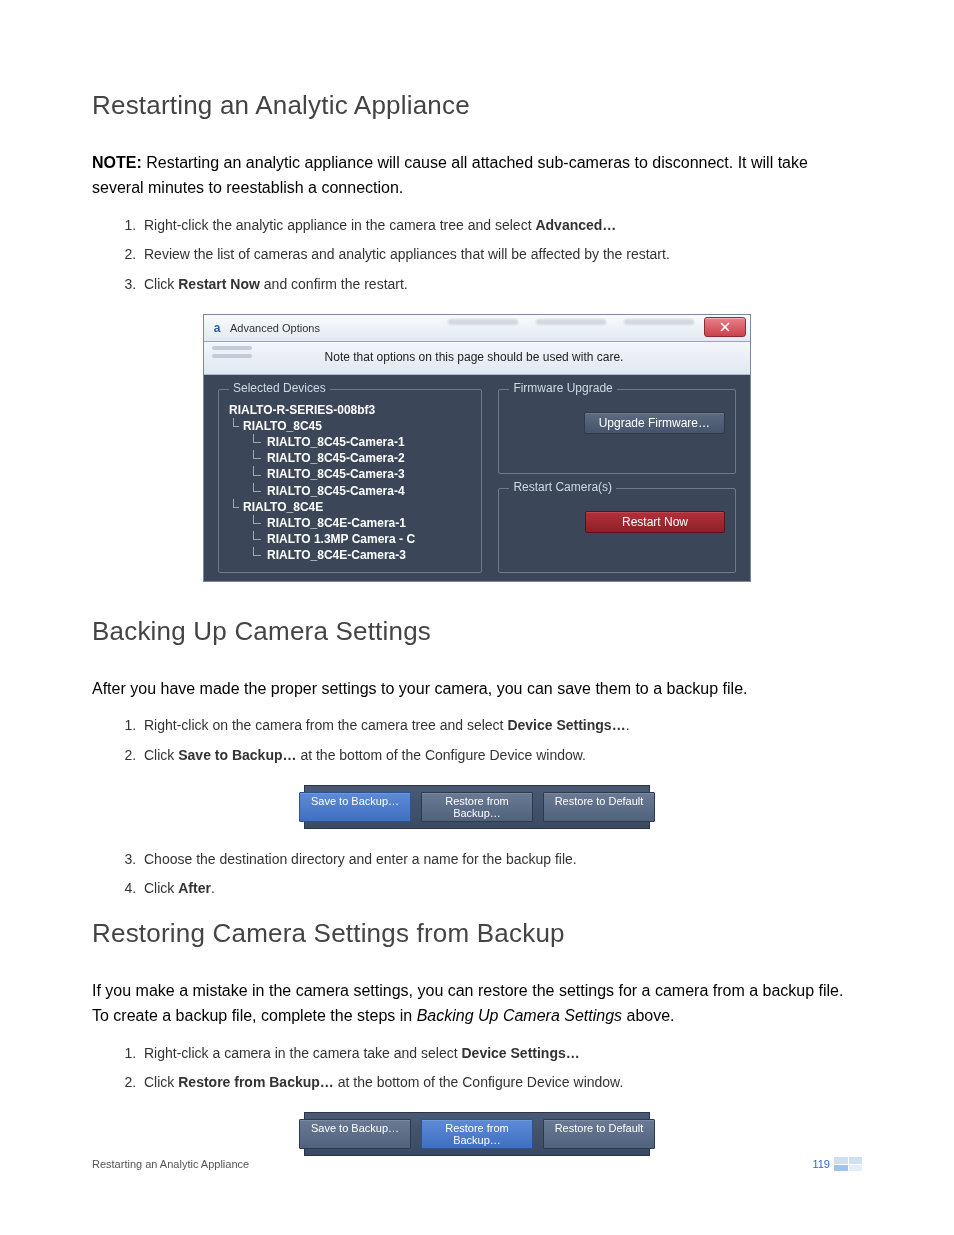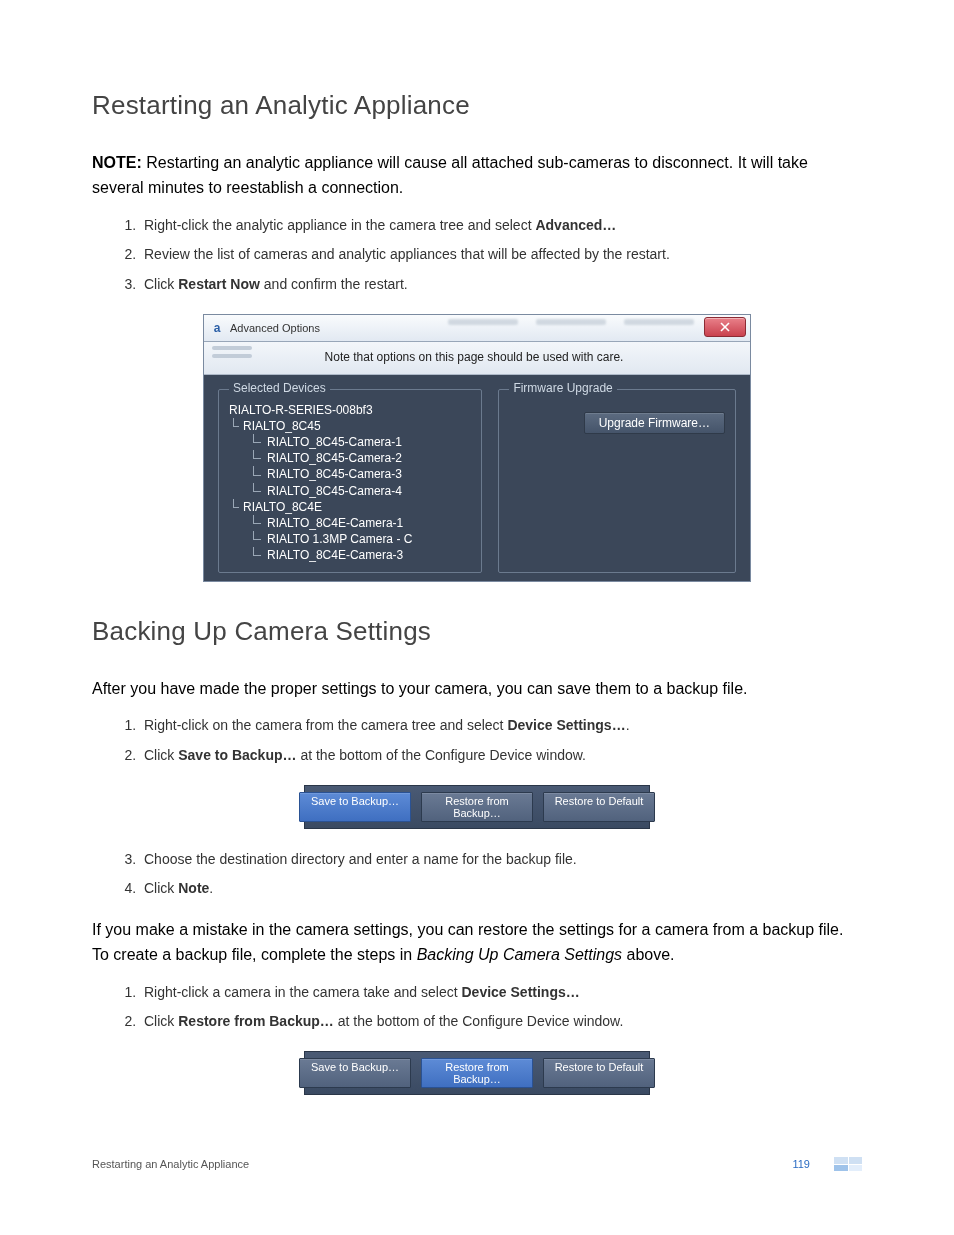--- a/index.html
+++ b/index.html
@@ -159,20 +159,21 @@
     background: #3b4759;
     padding: 0 4px;
     font-size: 12px;
     color: #cfd9e4;
   }
   .tree {
     font-family: "Segoe UI", Arial, sans-serif;
     font-size: 12px;
     color: #fff;
     line-height: 1.35;
+    font-weight: bold;
   }
   .tree .n0 { padding-left: 0; }
   .tree .n1 { padding-left: 14px; position: relative; }
   .tree .n2 { padding-left: 38px; position: relative; }
   .tree .n1::before {
     content: "";
     position: absolute;
     left: 4px;
     top: 0;
     bottom: 50%;
@@ -256,21 +257,21 @@
     position: absolute;
     bottom: 64px;
     left: 92px;
     right: 92px;
     display: flex;
     justify-content: space-between;
     align-items: center;
     font-size: 11px;
   }
   .footer-left { color: #555; }
-  .footer-right { color: #2a6bc2; display: flex; align-items: center; gap: 24px; }
+  .footer-right { color: #2a6bc2; display: flex; align-items: center; gap: 4px; }
   .footer-logo {
     width: 28px;
     height: 14px;
     display: grid;
     grid-template-columns: 1fr 1fr;
     grid-template-rows: 1fr 1fr;
     gap: 1px;
   }
   .footer-logo span { background: #cfe0f3; }
   .footer-logo span:nth-child(3) { background: #9fc3ea; }
@@ -330,20 +331,26 @@
           <div class="n2">RIALTO_8C4E-Camera-3</div>
         </div>
       </div>
       <div class="right-col">
         <div class="fieldset short">
           <span class="legend">Firmware Upgrade</span>
           <div class="btn-row">
             <span class="btn">Upgrade Firmware…</span>
           </div>
         </div>
+        <div class="fieldset short">
+          <span class="legend">Restart Camera(s)</span>
+          <div class="btn-row">
+            <span class="btn red">Restart Now</span>
+          </div>
+        </div>
       </div>
     </div>
   </div>
 
   <h2>Backing Up Camera Settings</h2>
   <p>After you have made the proper settings to your camera, you can save them to a backup file.</p>
   <ol>
     <li>
       <span>Right-click on the camera from the camera tree and select </span><b>Device Settings…</b><span>.</span>
     </li>
@@ -354,24 +361,25 @@
 
   <div class="bar">
     <span class="wbtn hi">Save to Backup…</span>
     <span class="wbtn">Restore from Backup…</span>
     <span class="wbtn">Restore to Default</span>
   </div>
 
   <ol start="3">
     <li>Choose the destination directory and enter a name for the backup file.</li>
     <li>
-      <span>Click </span><b>Note</b><span>.</span>
+      <span>Click </span><b>After</b><span>.</span>
     </li>
   </ol>
 
+  <h2>Restoring Camera Settings from Backup</h2>
   <p>
     <span>If you make a mistake in the camera settings, you can restore the settings for a camera from a backup file. To create a backup file, complete the steps in </span><em>Backing Up Camera Settings</em><span> above.</span>
   </p>
   <ol>
     <li>
       <span>Right-click a camera in the camera take and select </span><b>Device Settings…</b>
     </li>
     <li>
       <span>Click </span><b>Restore from Backup…</b><span> at the bottom of the Configure Device window.</span>
     </li>

